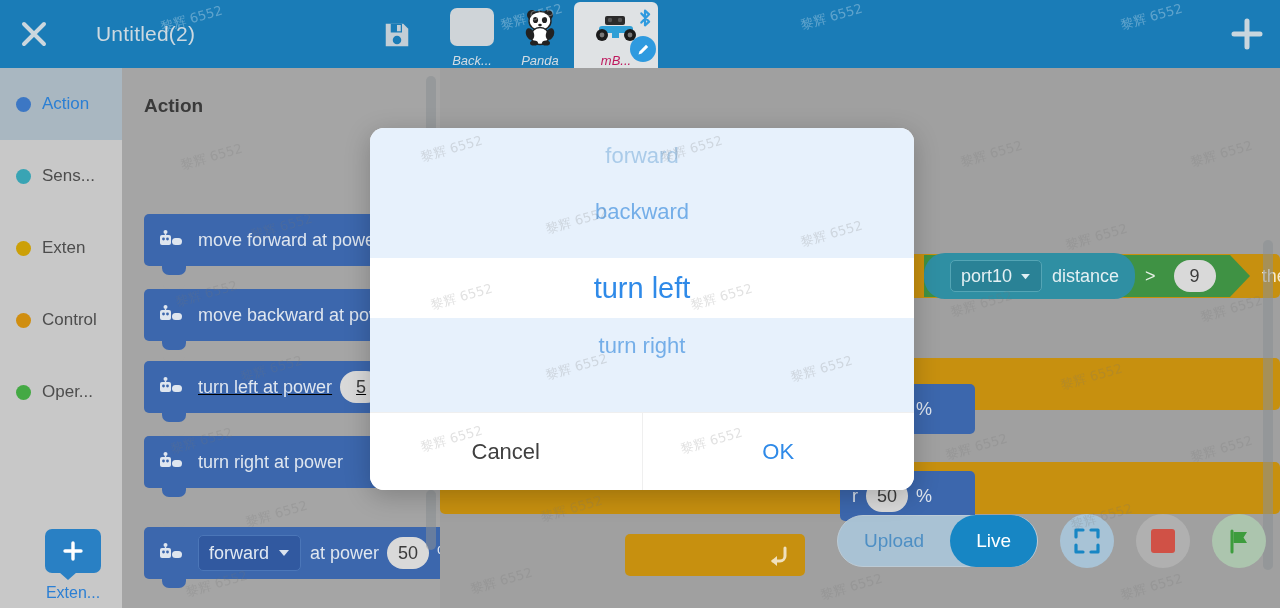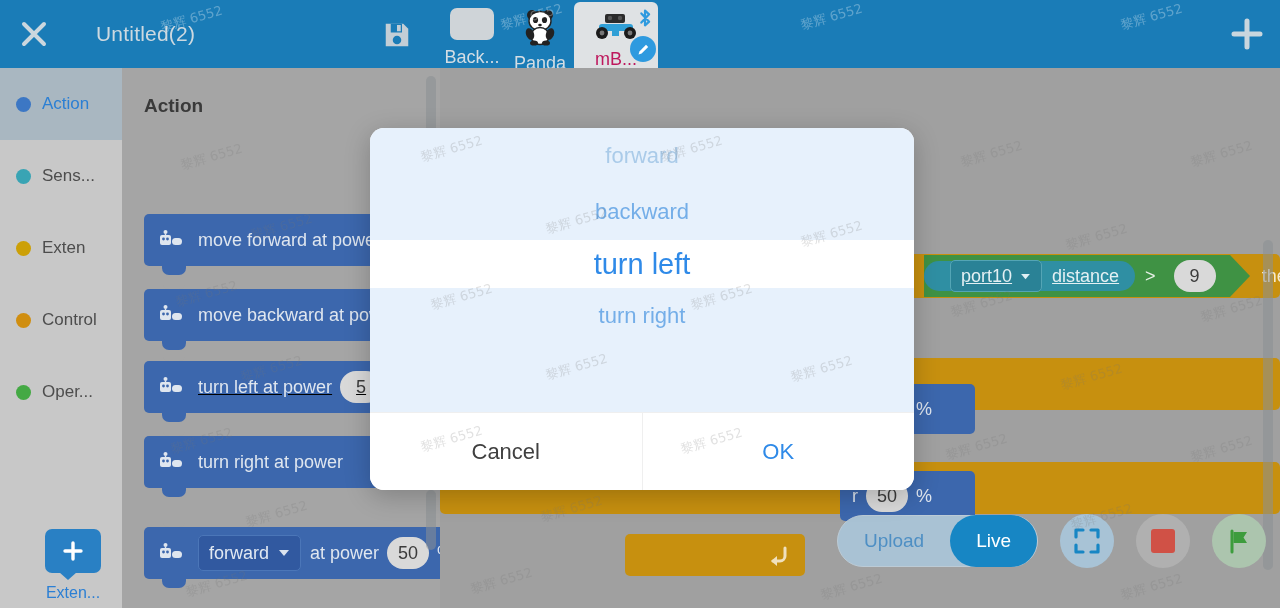--- a/index.html
+++ b/index.html
@@ -42,21 +42,21 @@
     display: flex; flex-direction: column; align-items: center; justify-content: flex-start;
     padding-top: 6px; cursor: pointer; border-radius: 6px 6px 0 0;
   }
   .dev-tab.wide { width: 84px; }
   .dev-tab.active { background: #dfe2e4; }
   .dev-thumb {
     width: 46px; height: 42px; display: flex; align-items: center; justify-content: center;
   }
   .dev-thumb.blank { background: #cfd4d8; border-radius: 7px; width: 44px; height: 40px; }
   .dev-label {
-    font-size: 18px; color: #d4dde4; margin-top: 7px; white-space: nowrap;
+    font-size: 13px; color: #d4dde4; margin-top: 7px; white-space: nowrap; font-style: italic;
   }
   .dev-tab.active .dev-label { color: #be185d; }
   .bt-badge {
     position: absolute; right: 2px; top: 5px; width: 22px; height: 22px;
     display: flex; align-items: center; justify-content: center;
   }
   .edit-badge {
     position: absolute; right: 2px; bottom: 6px;
     width: 26px; height: 26px; border-radius: 50%; background: #2e9adf;
     display: flex; align-items: center; justify-content: center;
@@ -140,22 +140,22 @@
   .hex {
     background: #3f9244; height: 42px; display: flex; align-items: center;
     padding: 0 6px 0 0; position: relative; color: #eaf2ea;
   }
   .hex:after {
     content: ""; position: absolute; right: -20px; top: 0;
     border-top: 21px solid transparent; border-bottom: 21px solid transparent;
     border-left: 20px solid #3f9244;
   }
   .sens-pill {
-    background: #2f8fa3; border-radius: 21px; height: 30px;
-    display: flex; align-items: center; padding: 0 16px; color: #e4f0f3; font-size: 18px; text-decoration: underline;
+    background: #2f8fa3; border-radius: 21px; height: 46px;
+    display: flex; align-items: center; padding: 0 16px; color: #e4f0f3; font-size: 18px;
   }
   .sens-dd {
     background: #2a8296; border: 1px solid #54a5b5; border-radius: 5px;
     height: 32px; display: inline-flex; align-items: center; padding: 0 10px;
     margin: 0 10px; font-size: 18px;
   }
 
   
   .bottombar {
     position: absolute; right: 14px; bottom: 40px; display: flex; align-items: center; gap: 22px;
@@ -192,21 +192,21 @@
     display: flex; flex-direction: column;
   }
   .picker {
     position: relative; flex: 1 1 auto; background: #e7f1fc; overflow: hidden;
   }
   .picker-row {
     height: 56px; display: flex; align-items: center; justify-content: center;
     font-size: 22px; color: #74aee8; white-space: nowrap;
   }
   .picker-row.sel {
-    background: #ffffff; color: #2f8ae8; font-size: 29px; height: 48px;
+    background: #ffffff; color: #2f8ae8; font-size: 29px; height: 60px; margin-top: 18px;
   }
   .picker-row.faded { color: #aacbe9; }
   .picker-pad { height: 78px; }
   .modal-actions {
     flex: 0 0 78px; display: flex; background: #ffffff; border-top: 1px solid #efefef;
   }
   .modal-btn {
     flex: 1; display: flex; align-items: center; justify-content: center;
     font-size: 22px; cursor: pointer;
   }

